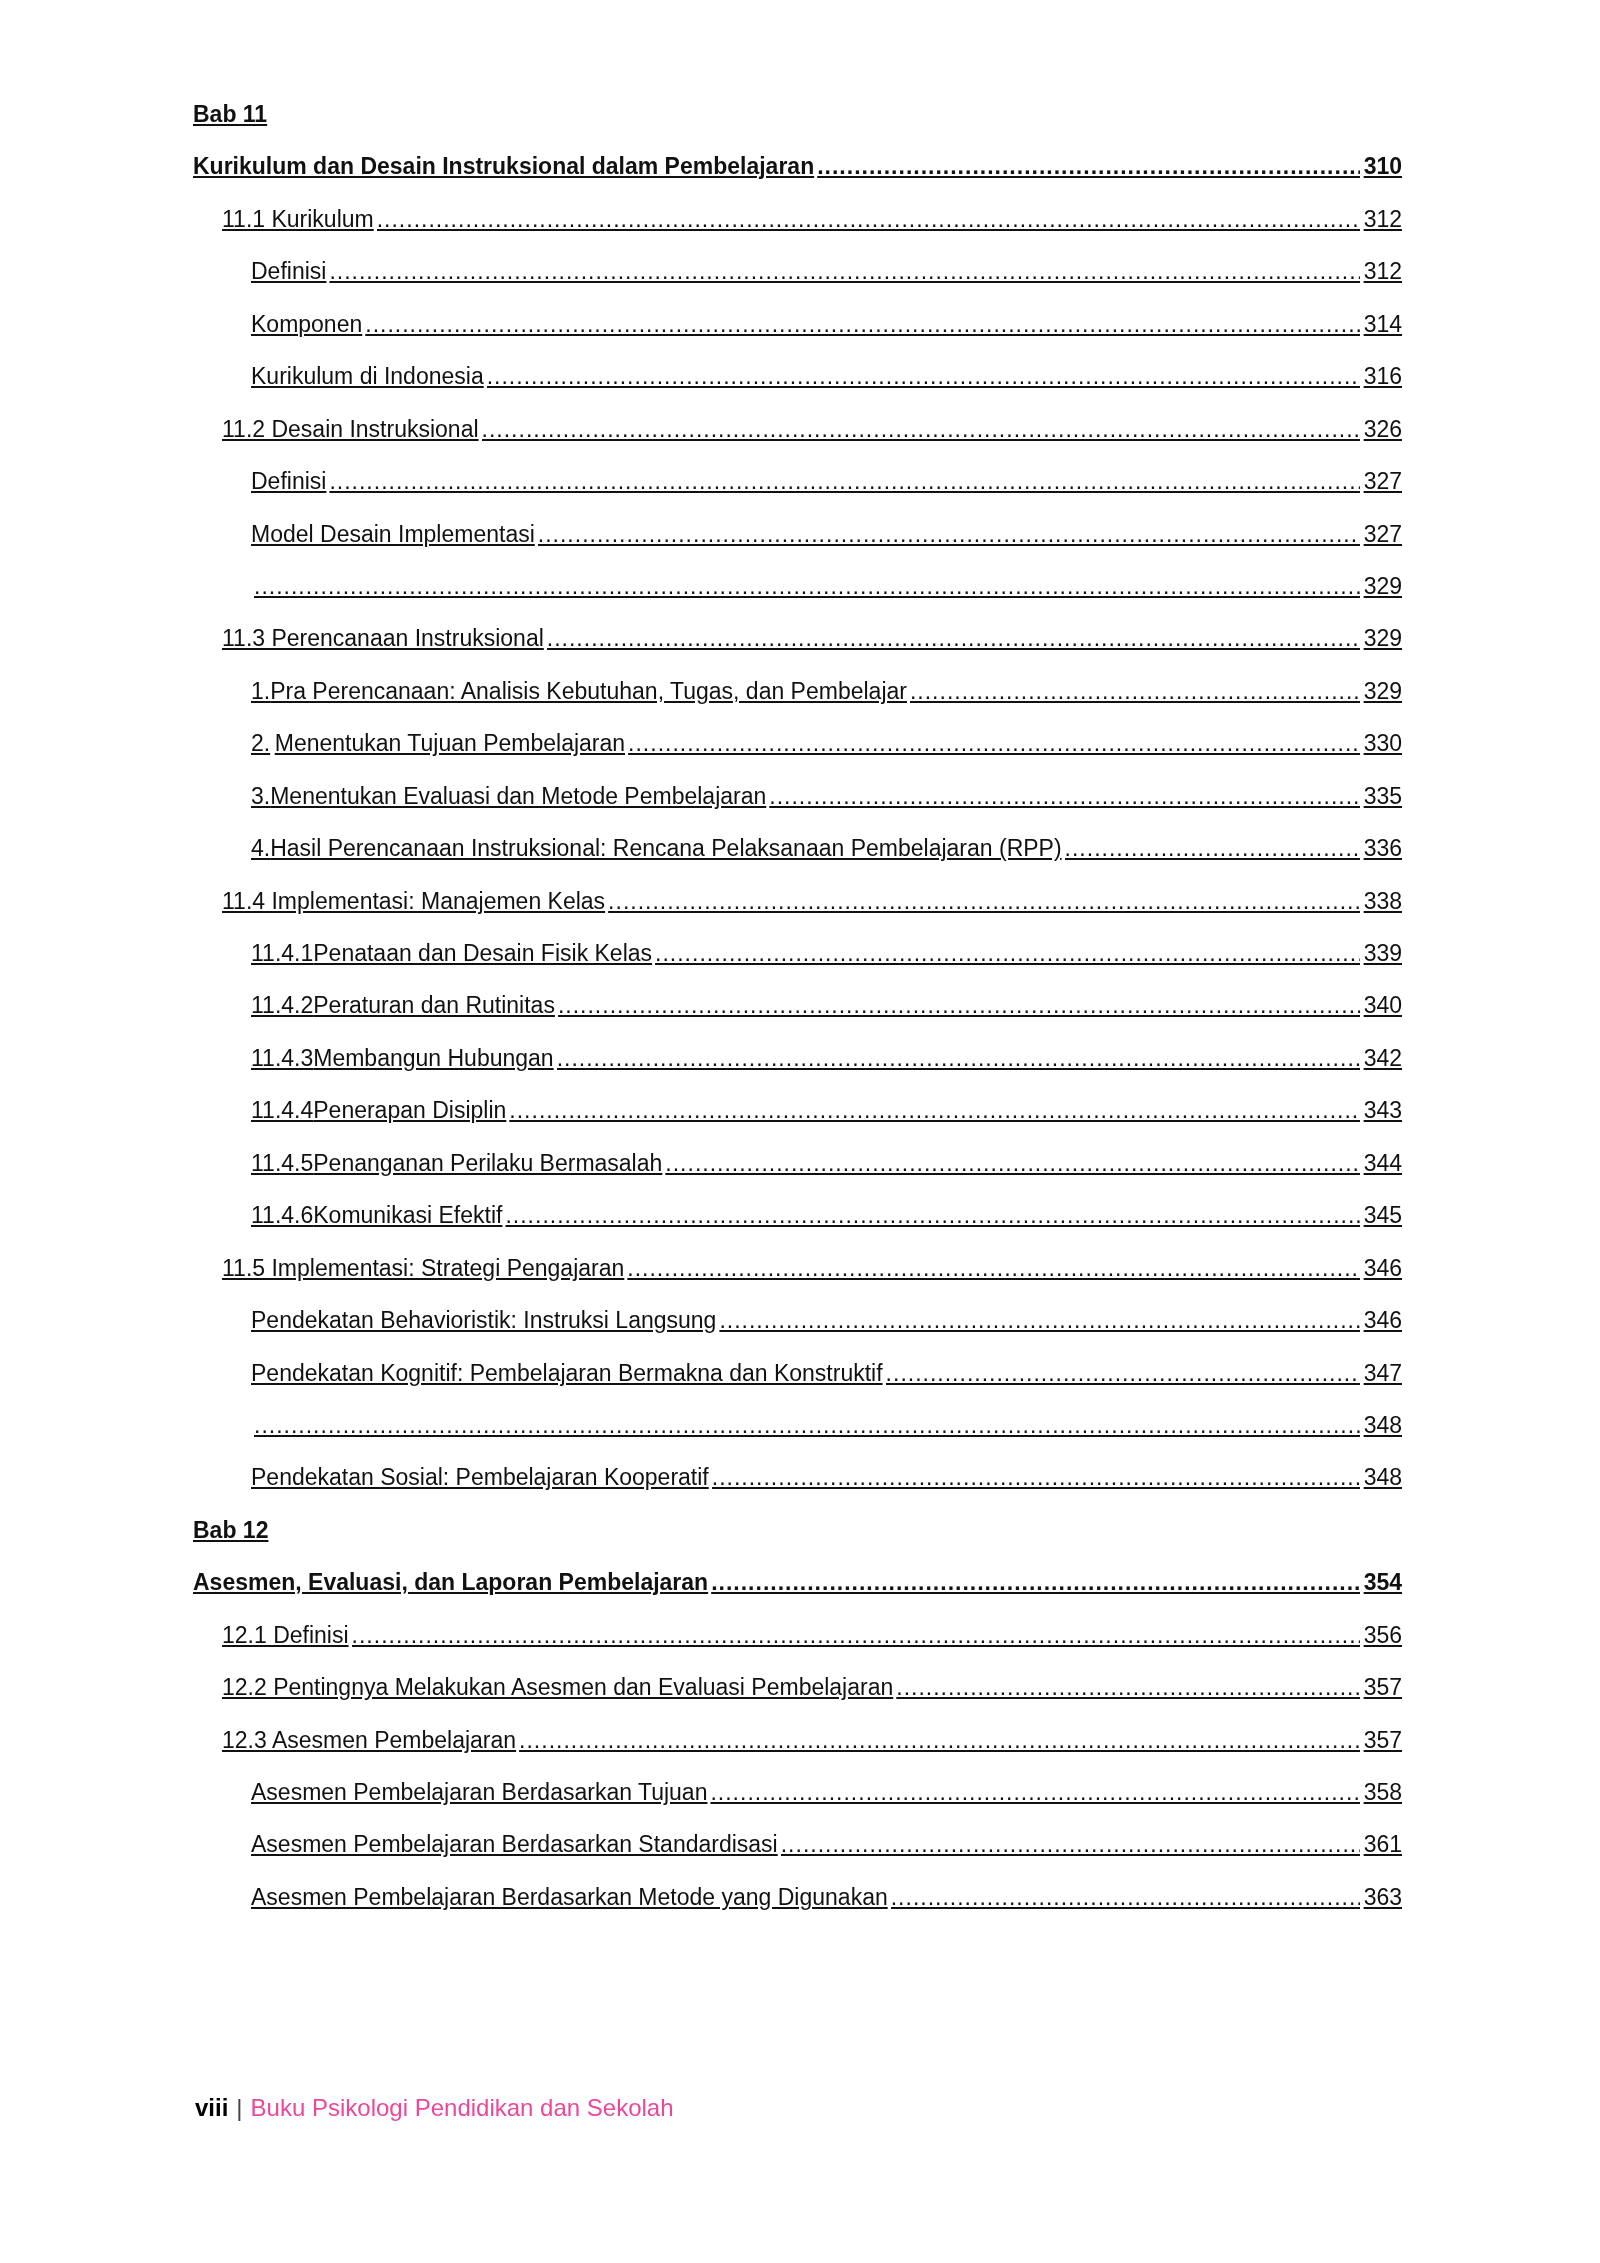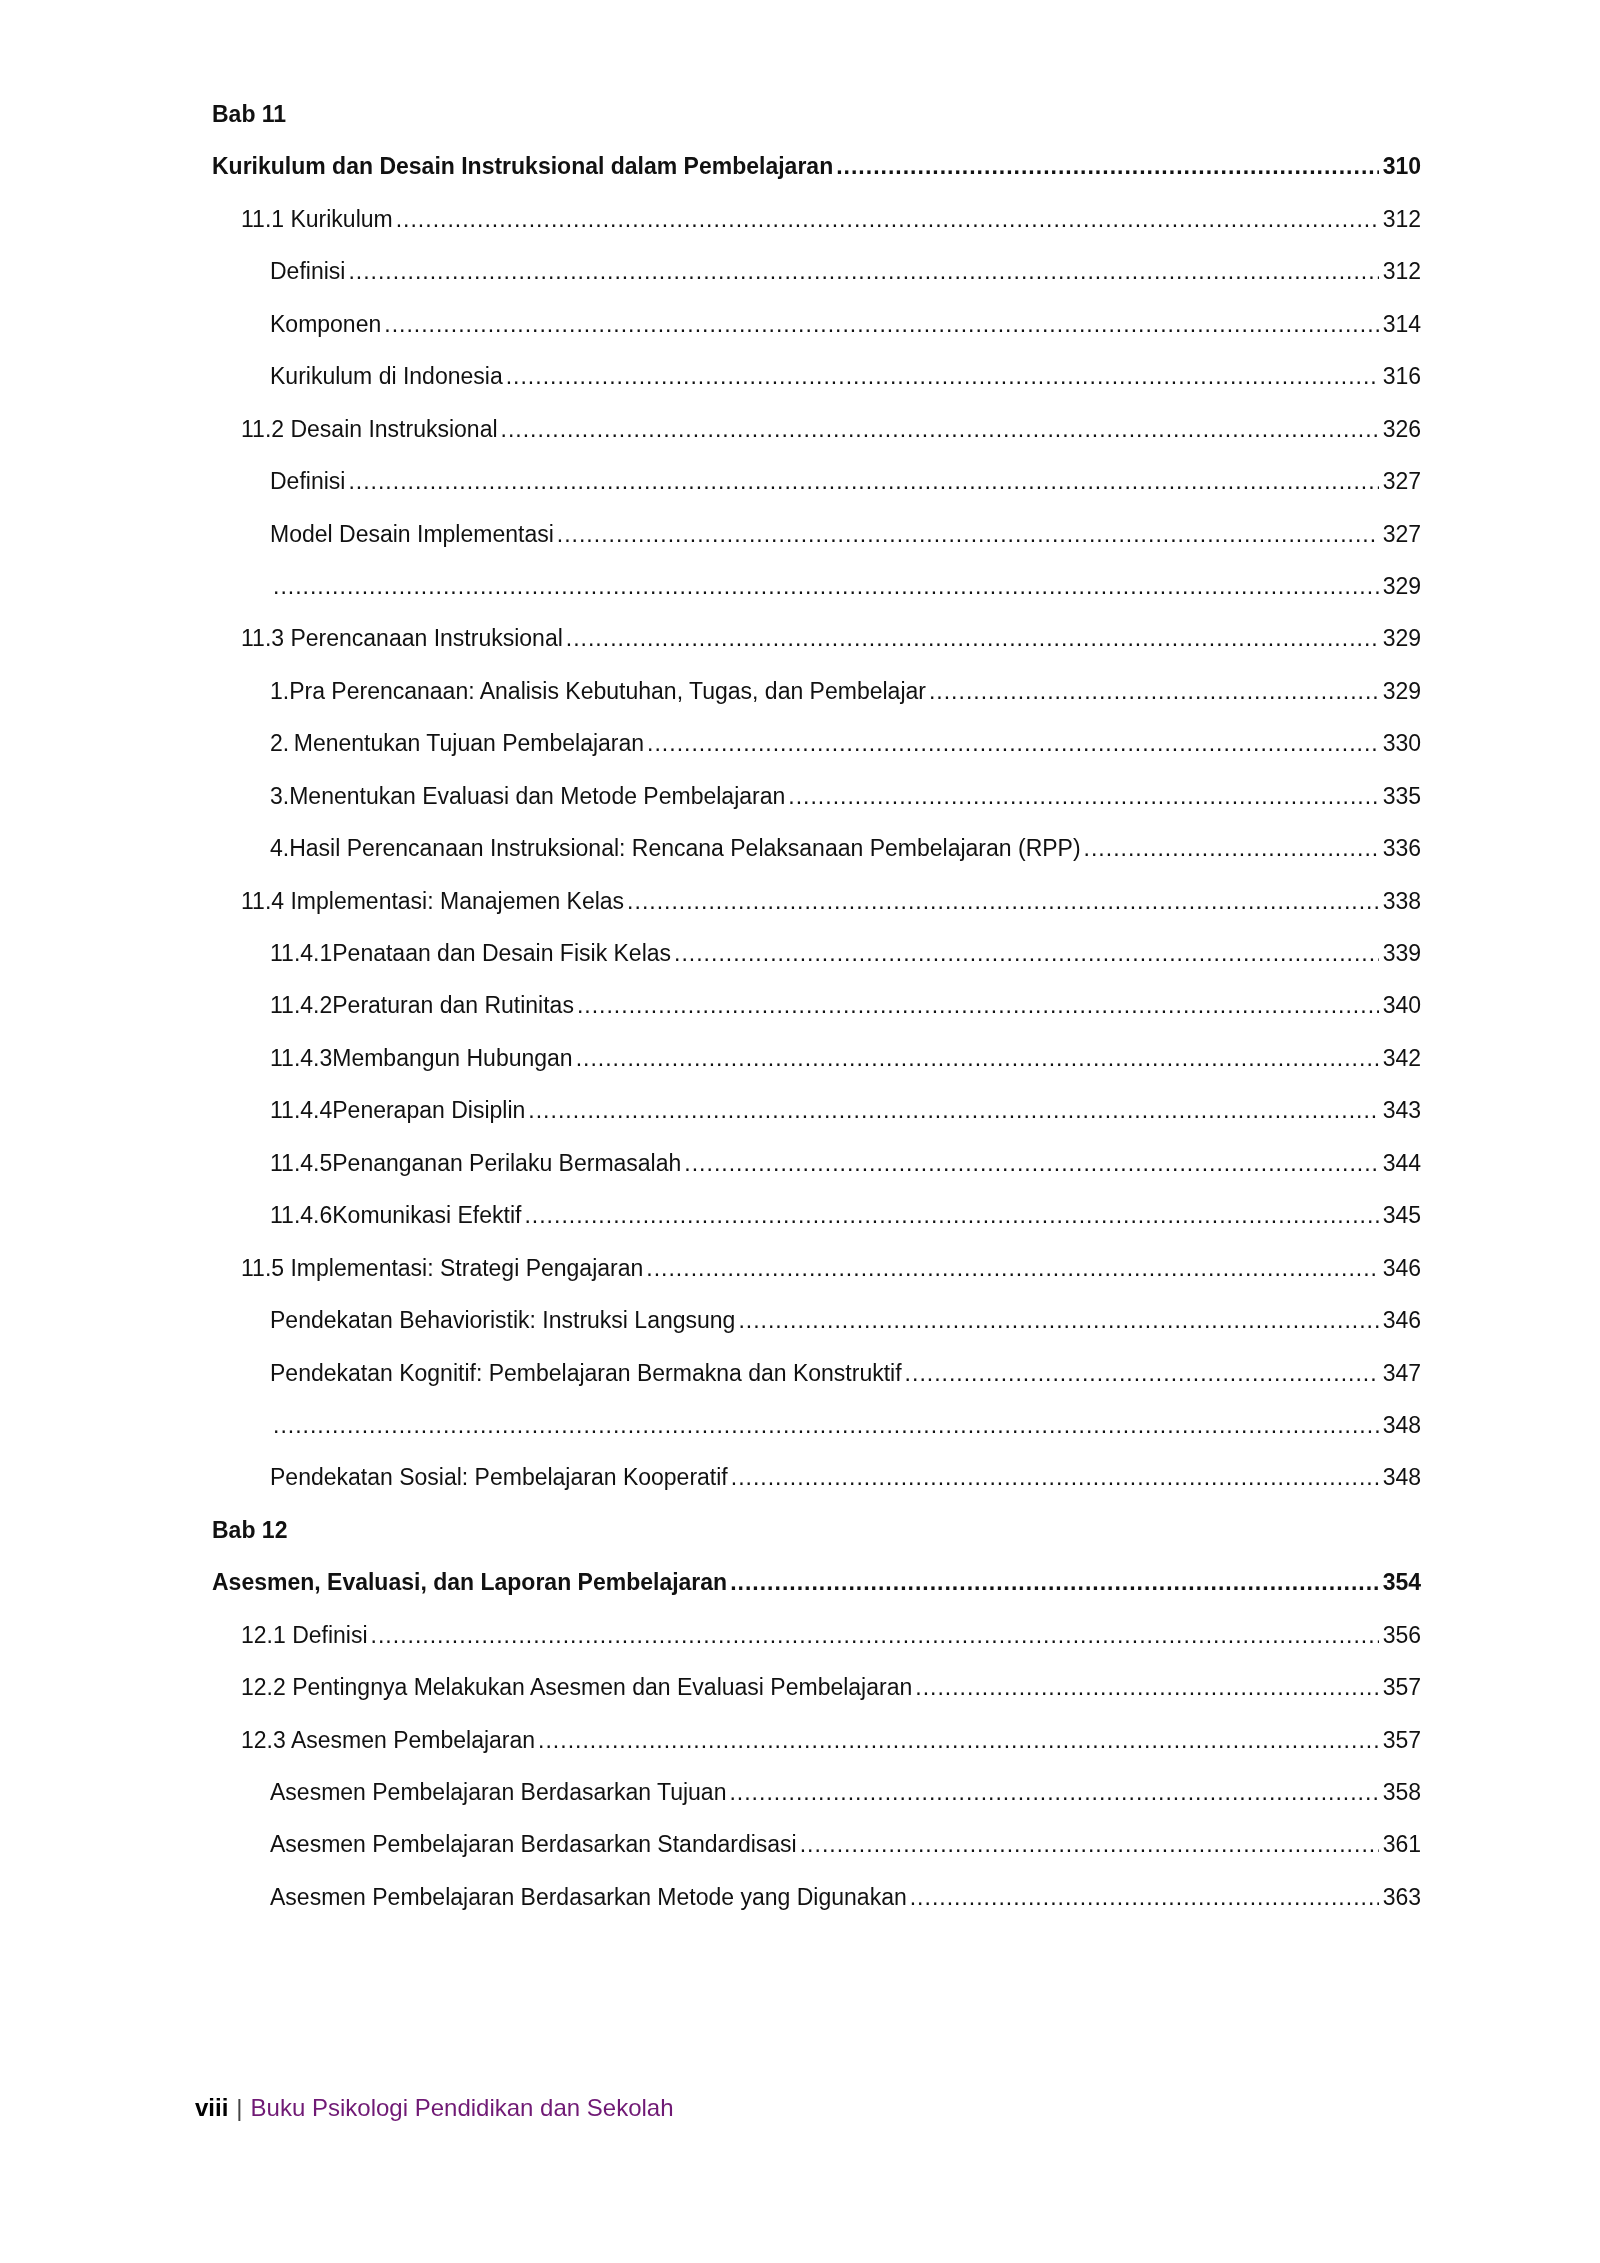--- a/index.html
+++ b/index.html
@@ -1,20 +1,20 @@
 <!DOCTYPE html>
 <html><head>
   <meta charset="utf-8">
   <style>
     html, body { margin: 0; padding: 0; background: #ffffff; }
     body {
       width: 1600px; height: 2263px; position: relative; overflow: hidden;
       font-family: "Liberation Sans", sans-serif; color: #111111;
     }
-    .toc { position: absolute; left: 212px; top: 88px; width: 1209px; }
+    .toc { position: absolute; left: 193px; top: 88px; width: 1209px; text-decoration: underline; }
     .row {
       position: relative; height: 52.45px; line-height: 52.45px;
       font-size: 23px; white-space: nowrap; display: flex; align-items: baseline;
     }
     .row.bold { font-weight: bold; }
     .lvl1 { padding-left: 29px; }
     .lvl2 { padding-left: 58px; }
     .lvl2n { padding-left: 58px; }
     .num-col { display: inline-block; }
     .lvl2n .num-col { width: 69px; }
@@ -28,21 +28,21 @@
     .leader::before {
       content: "................................................................................................................................................................................................................................................................................................";
     }
     .page { flex: 0 0 auto; text-align: left; min-width: 38px; }
     .footer {
       position: absolute; left: 195px; top: 2094px; font-size: 24px;
       color: #333333; white-space: nowrap;
     }
     .footer .pg { font-weight: bold; color: #000000; }
     .footer .sep { margin: 0 8px; color: #444; }
-    .footer .book { font-weight: normal; color: #701a75; }
+    .footer .book { font-weight: normal; color: #ec4899; }
   </style>
 </head>
 <body>
 
 <div class="toc" id="toc">
     <div class="row bold">
       <span class="title">Bab 11</span>
     </div>
     <div class="row bold lvl0">
       <span class="title">Kurikulum dan Desain Instruksional dalam Pembelajaran</span>

